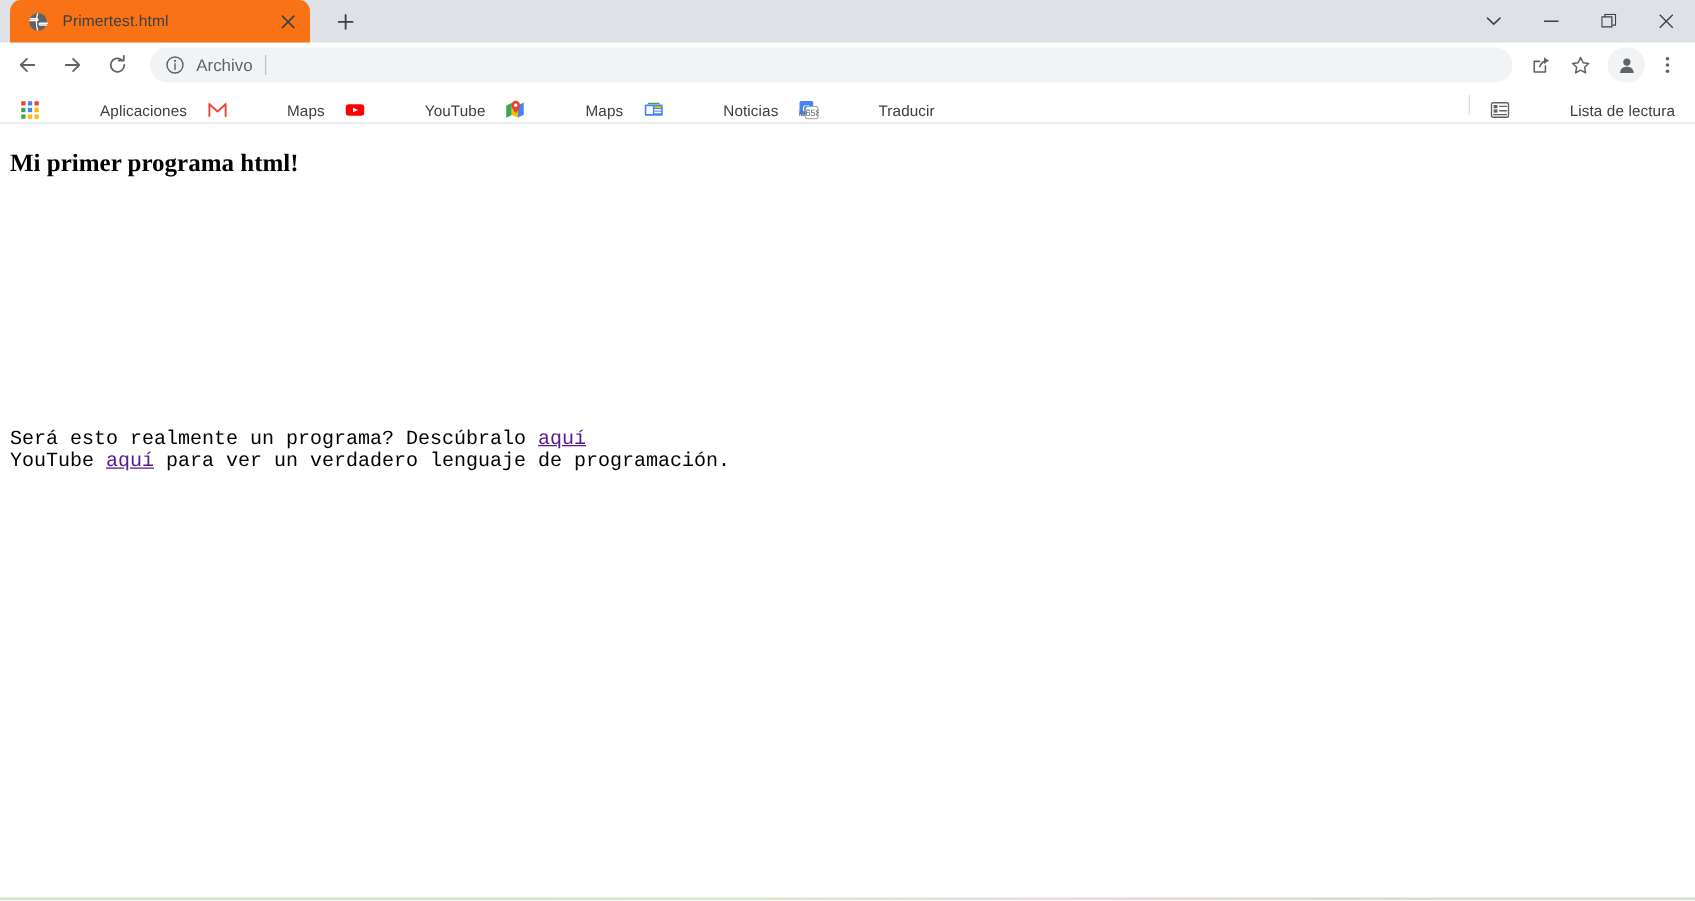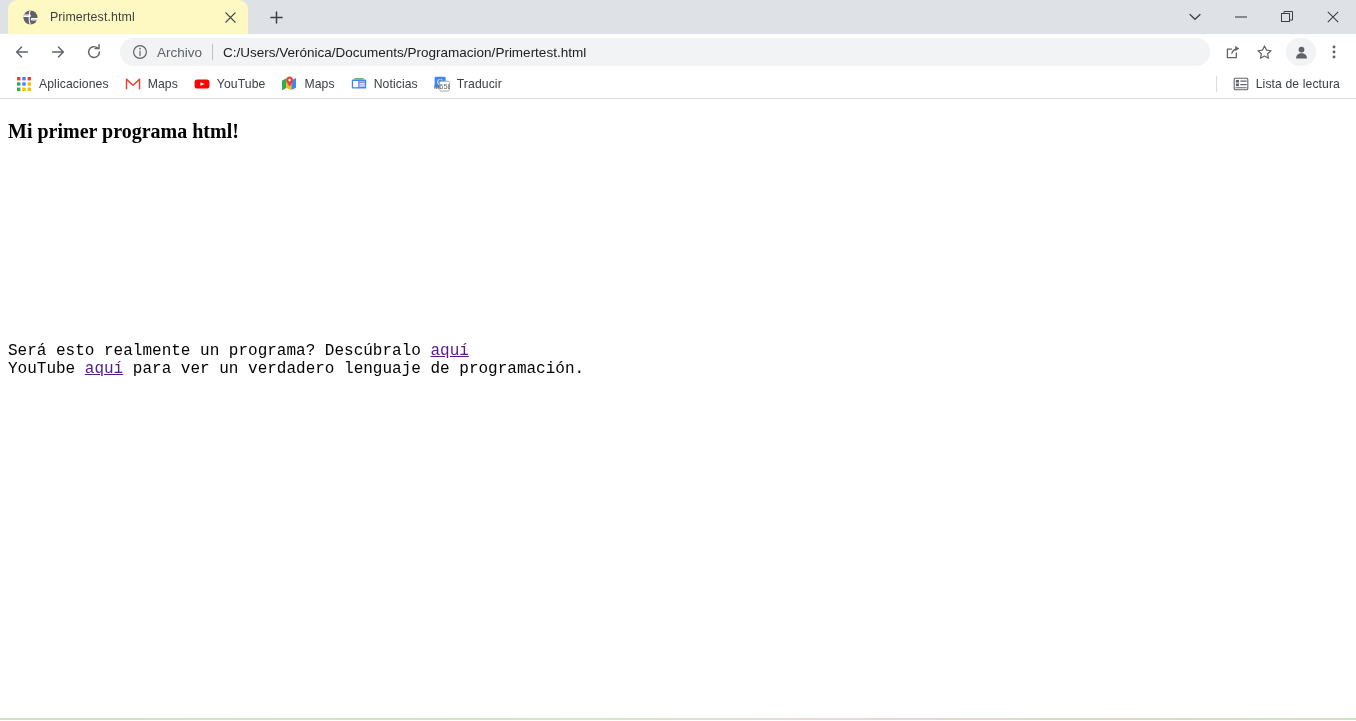--- a/index.html
+++ b/index.html
@@ -19,21 +19,21 @@
     height: 34px;
     background: #dee1e6;
     display: flex;
     align-items: flex-end;
     padding-left: 8px;
   }
   .tab {
     position: relative;
     width: 240px;
     height: 34px;
-    background: #fef9c3;
+    background: #f97316;
     border-radius: 9px 9px 0 0;
     display: flex;
     align-items: center;
     padding: 0 8px 0 14px;
   }
   .tab-favicon {
     width: 17px; height: 17px;
     flex: 0 0 17px;
     margin-right: 11px;
     display: block;
@@ -142,25 +142,26 @@
     height: 29px;
     background: #ffffff;
     border-bottom: 1px solid #dadce0;
     display: flex;
     align-items: center;
     padding: 0 8px 0 8px;
     position: relative;
   }
   .bm {
     display: flex;
-    align-items: center;
+    align-items: flex-end;
     height: 24px;
     padding: 0 8px;
     border-radius: 4px;
     flex: 0 0 auto;
+    gap: 41px;
   }
   .bm-ico {
     width: 16px; height: 16px;
     flex: 0 0 16px;
     margin-right: 7px;
     display: block;
   }
   .bm-label {
     font-size: 12.2px;
     color: #3c4043;
@@ -291,21 +292,20 @@
   </div>
 
   <div class="omnibox">
     <svg class="omni-info" viewBox="0 0 16 16">
       <circle cx="8" cy="8" r="6.4" fill="none" stroke="#5f6368" stroke-width="1.15"></circle>
       <circle cx="8" cy="4.7" r="0.85" fill="#5f6368"></circle>
       <path d="M8 7 V11.6" stroke="#5f6368" stroke-width="1.15" stroke-linecap="round"></path>
     </svg>
     <span class="omni-scheme">Archivo</span>
     <span class="omni-sep"></span>
-    <span class="omni-url" title="C:/Users/Verónica/Documents/Programacion/Primertest.html">C:/Users/Verónica/Documents/Programacion/Primertest.html</span>
   </div>
 
   <div class="tb-icon">
     <svg width="17" height="17" viewBox="0 0 20 20">
       <path d="M14.5 10.5 V16 H4 V6 H9" stroke="#5f6368" stroke-width="1.5" fill="none" stroke-linecap="round" stroke-linejoin="round"></path>
       <path d="M9.2 10.8 C10.5 7.5 13.4 5.6 16.8 5.3" stroke="#5f6368" stroke-width="1.5" fill="none" stroke-linecap="round"></path>
       <path d="M13.2 2.2 L17.4 5.3 L13.2 8.4 Z" fill="#5f6368"></path>
     </svg>
   </div>
 

